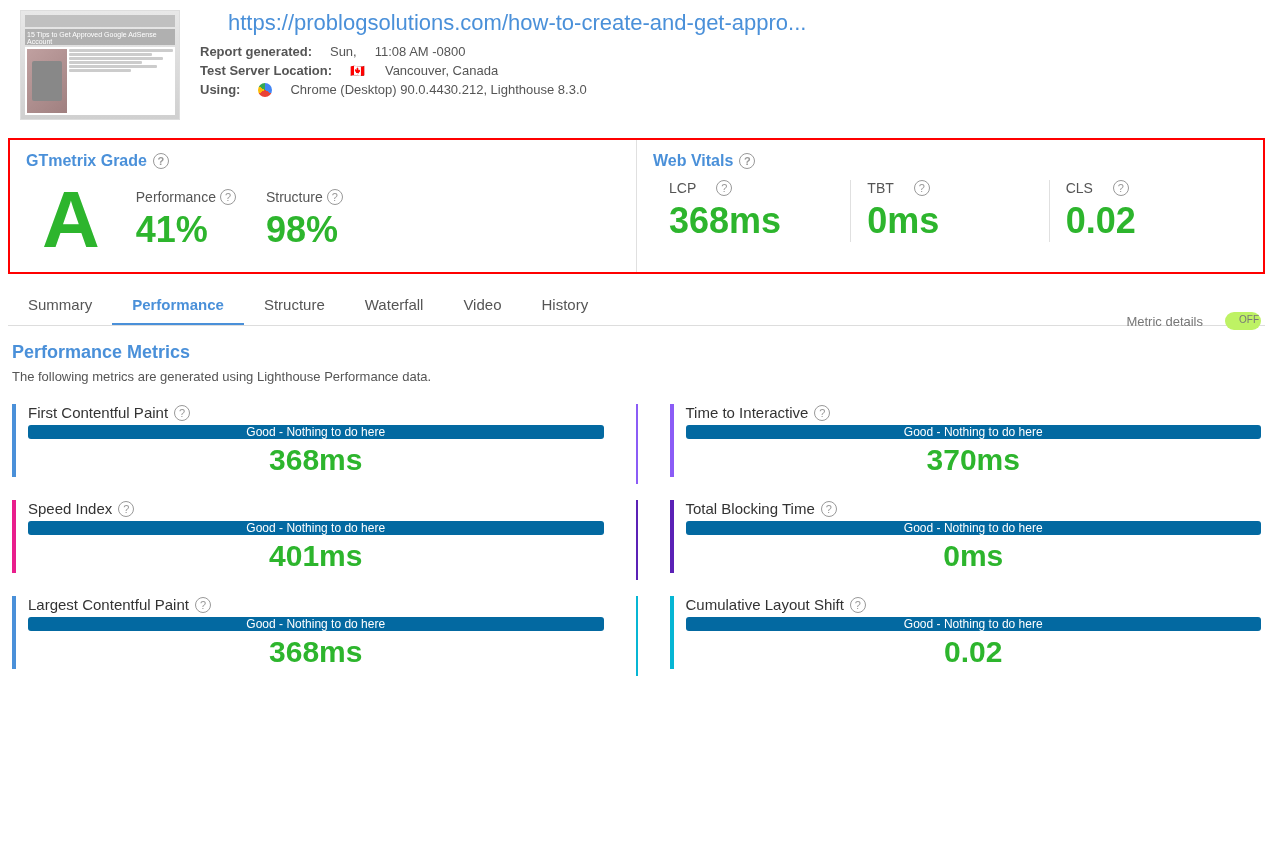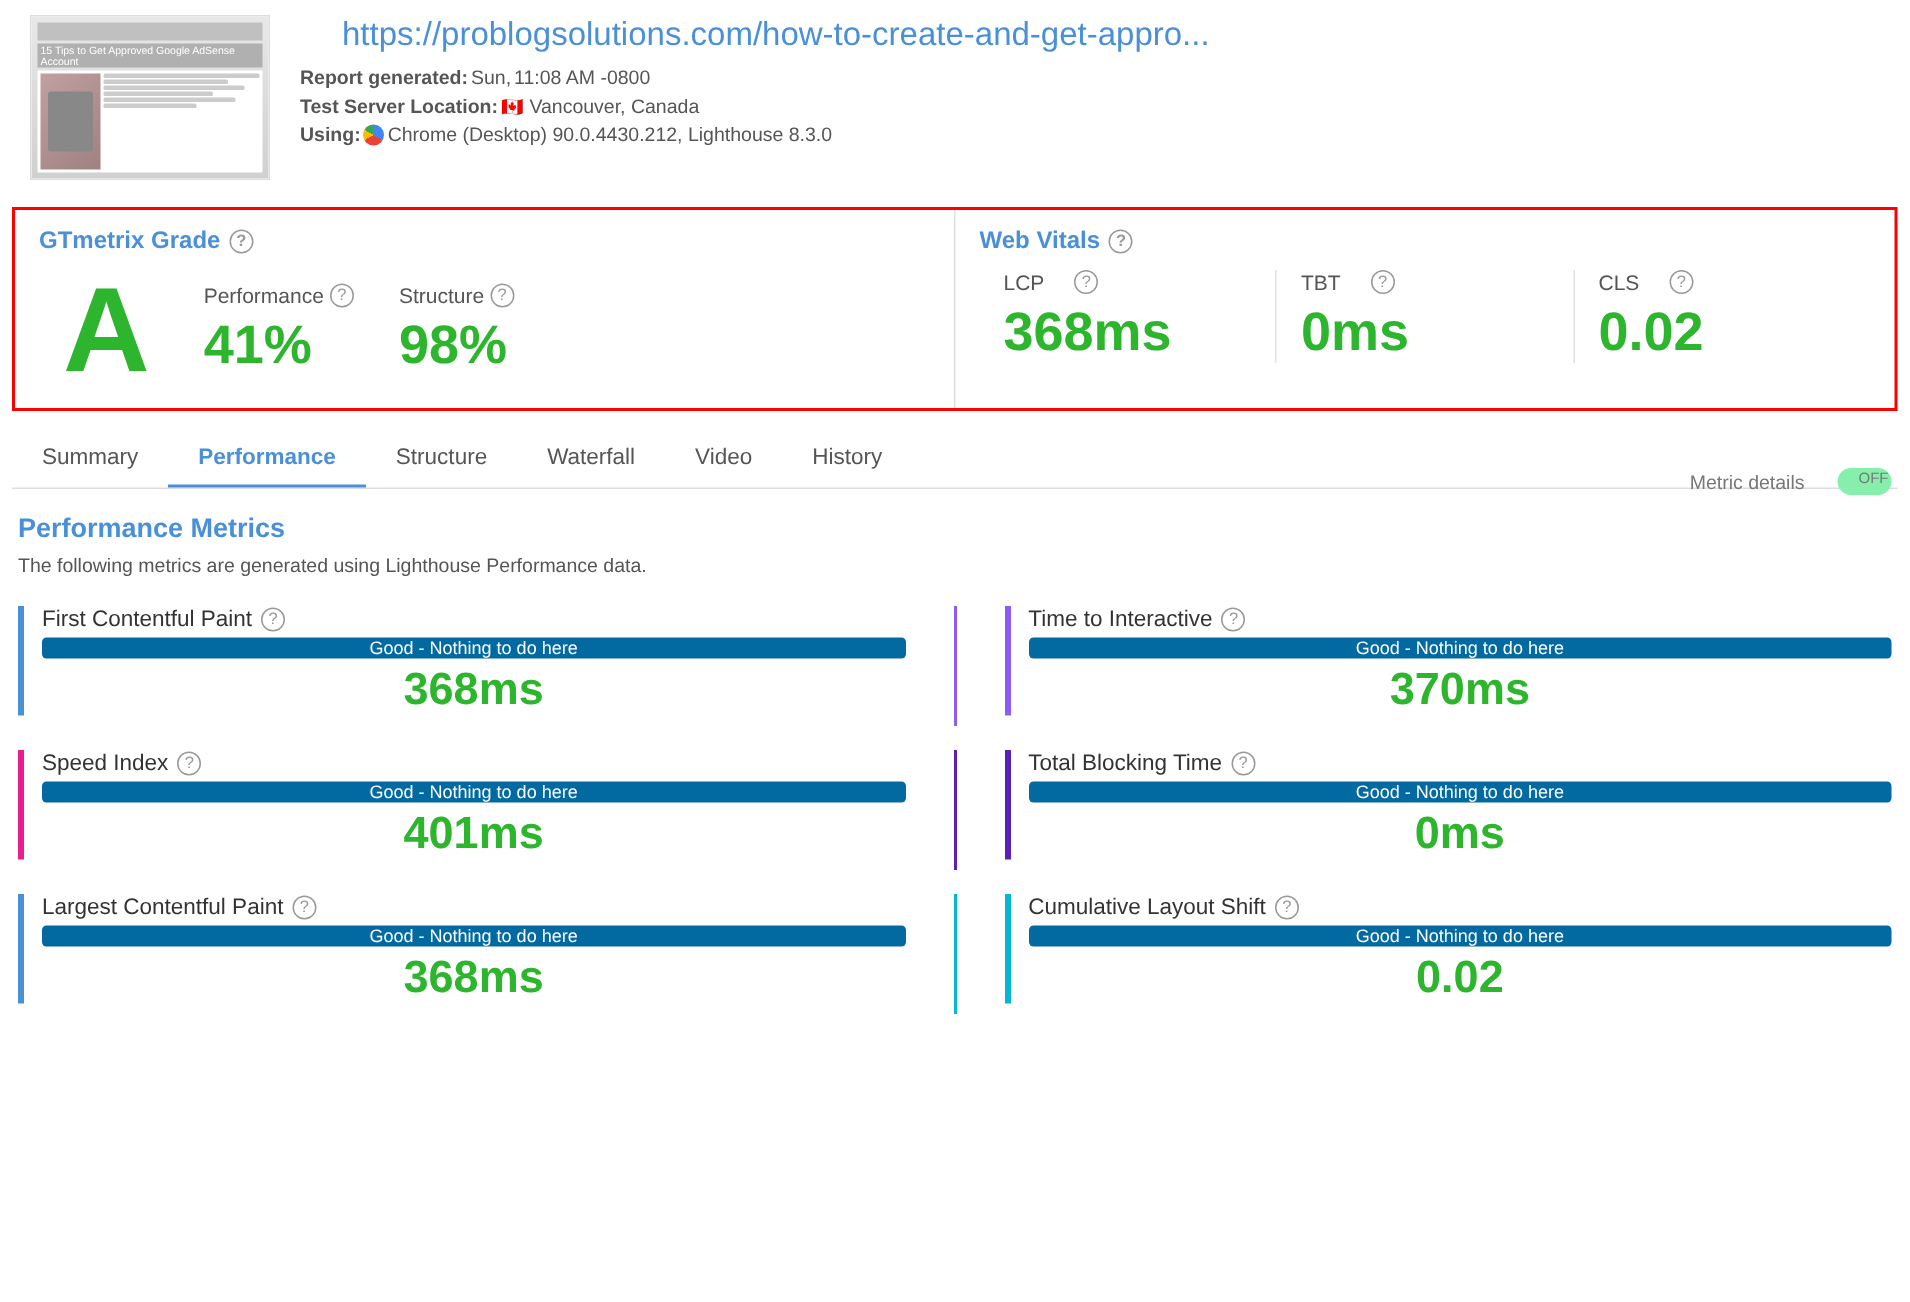--- a/index.html
+++ b/index.html
@@ -2,21 +2,21 @@
 <html><head>
   <meta charset="utf-8">
   <style>
     * { box-sizing: border-box; margin: 0; padding: 0; }
     body { font-family: Arial, sans-serif; background: #fff; color: #333; font-size: 14px; }
 
     .header-section { padding: 10px 20px 10px 20px; display: flex; align-items: flex-start; gap: 20px; }
 
     .url-meta { flex: 1; }
     .url-text { font-size: 22px; color: #4a90d9; font-weight: normal; margin-bottom: 8px; overflow: hidden; text-overflow: ellipsis; white-space: nowrap; max-width: 900px; margin-left: 28px; }
-    .meta-row { display: flex; align-items: center; gap: 2px; margin-bottom: 4px; color: #555; font-size: 13px; }
+    .meta-row { display: flex; align-items: center; gap: 18px; margin-bottom: 4px; color: #555; font-size: 13px; }
     .meta-label { font-weight: bold; }
     .chrome-icon { display: inline-block; width: 14px; height: 14px; border-radius: 50%; background: conic-gradient(#4285F4 0deg 120deg, #EA4335 120deg 240deg, #FBBC05 240deg 300deg, #34A853 300deg 360deg); }
 
     .grade-section { border: 2px solid red; margin: 8px 8px 0 8px; display: flex; gap: 0; }
 
     .gtmetrix-grade { flex: 1; padding: 12px 16px; border-right: 1px solid #e0e0e0; }
     .section-title { font-size: 16px; color: #4a90d9; font-weight: bold; margin-bottom: 10px; display: flex; align-items: center; gap: 6px; }
     .question-mark { display: inline-flex; align-items: center; justify-content: center; width: 16px; height: 16px; border-radius: 50%; border: 1px solid #999; color: #999; font-size: 11px; cursor: pointer; }
     .grade-content { display: flex; align-items: center; gap: 20px; }
     .grade-letter { font-size: 80px; font-weight: bold; color: #2db52d; line-height: 1; padding: 0 16px; }
@@ -33,21 +33,21 @@
     .vital-value { font-size: 36px; color: #2db52d; font-weight: bold; }
 
     .tabs-section { margin: 12px 8px 0 8px; border-bottom: 1px solid #ddd; display: flex; gap: 0; }
     .tab { padding: 10px 20px; cursor: pointer; font-size: 15px; color: #555; border-bottom: 2px solid transparent; }
     .tab.active { color: #4a90d9; border-bottom: 2px solid #4a90d9; font-weight: bold; }
 
     .content-section { padding: 16px 12px; }
     .section-heading { font-size: 18px; color: #4a90d9; font-weight: bold; margin-bottom: 6px; }
     .section-desc { font-size: 13px; color: #555; margin-bottom: 16px; }
     .metric-details-toggle { float: right; font-size: 13px; color: #777; display: flex; align-items: center; gap: 22px; margin-top: -30px; }
-    .toggle-track { width: 36px; height: 18px; background: #86efac; border-radius: 9px; position: relative; }
+    .toggle-track { width: 36px; height: 18px; background: #bef264; border-radius: 9px; position: relative; }
     .toggle-label { font-size: 11px; color: #777; }
     .metric-name { font-size: 15px; color: #333; display: flex; align-items: center; gap: 6px; margin-bottom: 4px; }
     .good-badge { display: block; background: #0369a1; color: white; font-size: 12px; padding: 0 8px; border-radius: 3px; margin-bottom: 4px; text-align: center; }
     .metric-number { font-size: 30px; color: #2db52d; font-weight: bold; }
 
     .metrics-row { display: flex; align-items: flex-start; margin-bottom: 16px; gap: 12px; }
     .metric-val-box { text-align: center; }
 
     .thumbnail-box { width: 160px; height: 110px; background: #f0f0f0; border: 1px solid #ddd; overflow: hidden; }
     .site-preview { width: 100%; height: 100%; background: linear-gradient(180deg, #e8e8e8 0%, #d0d0d0 100%); display: flex; flex-direction: column; padding: 4px; }

